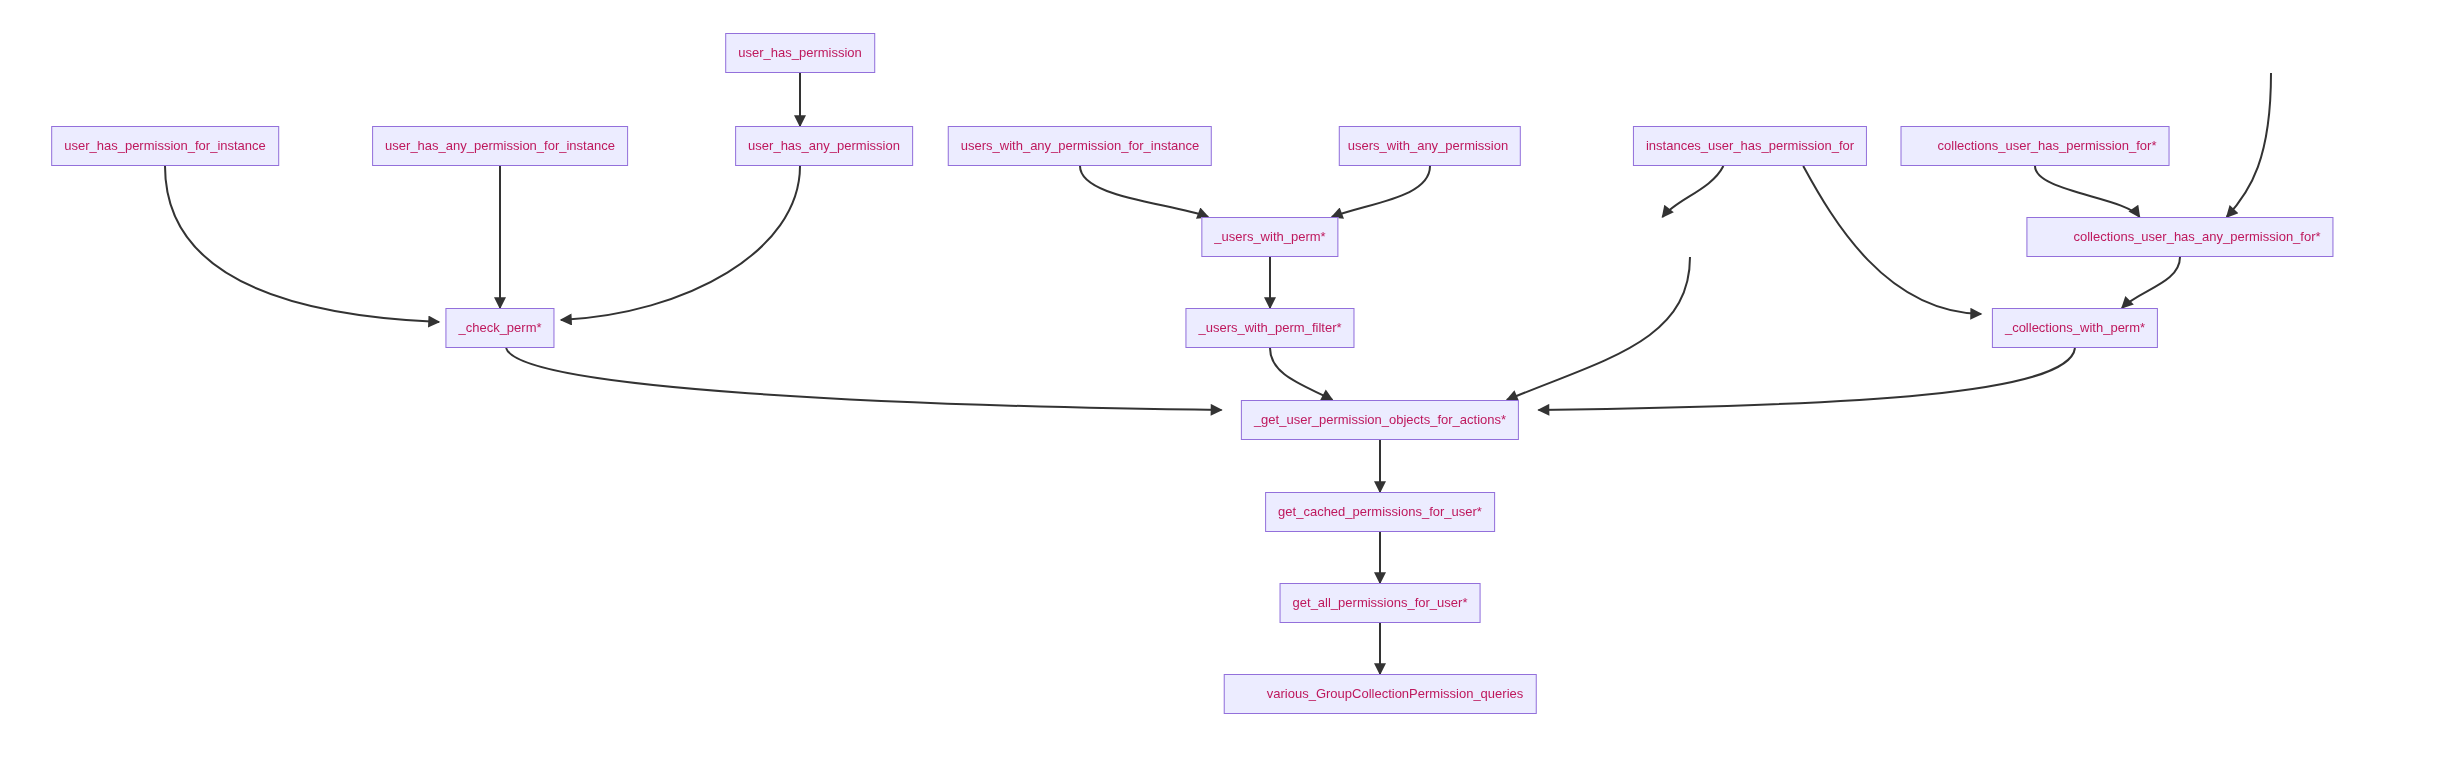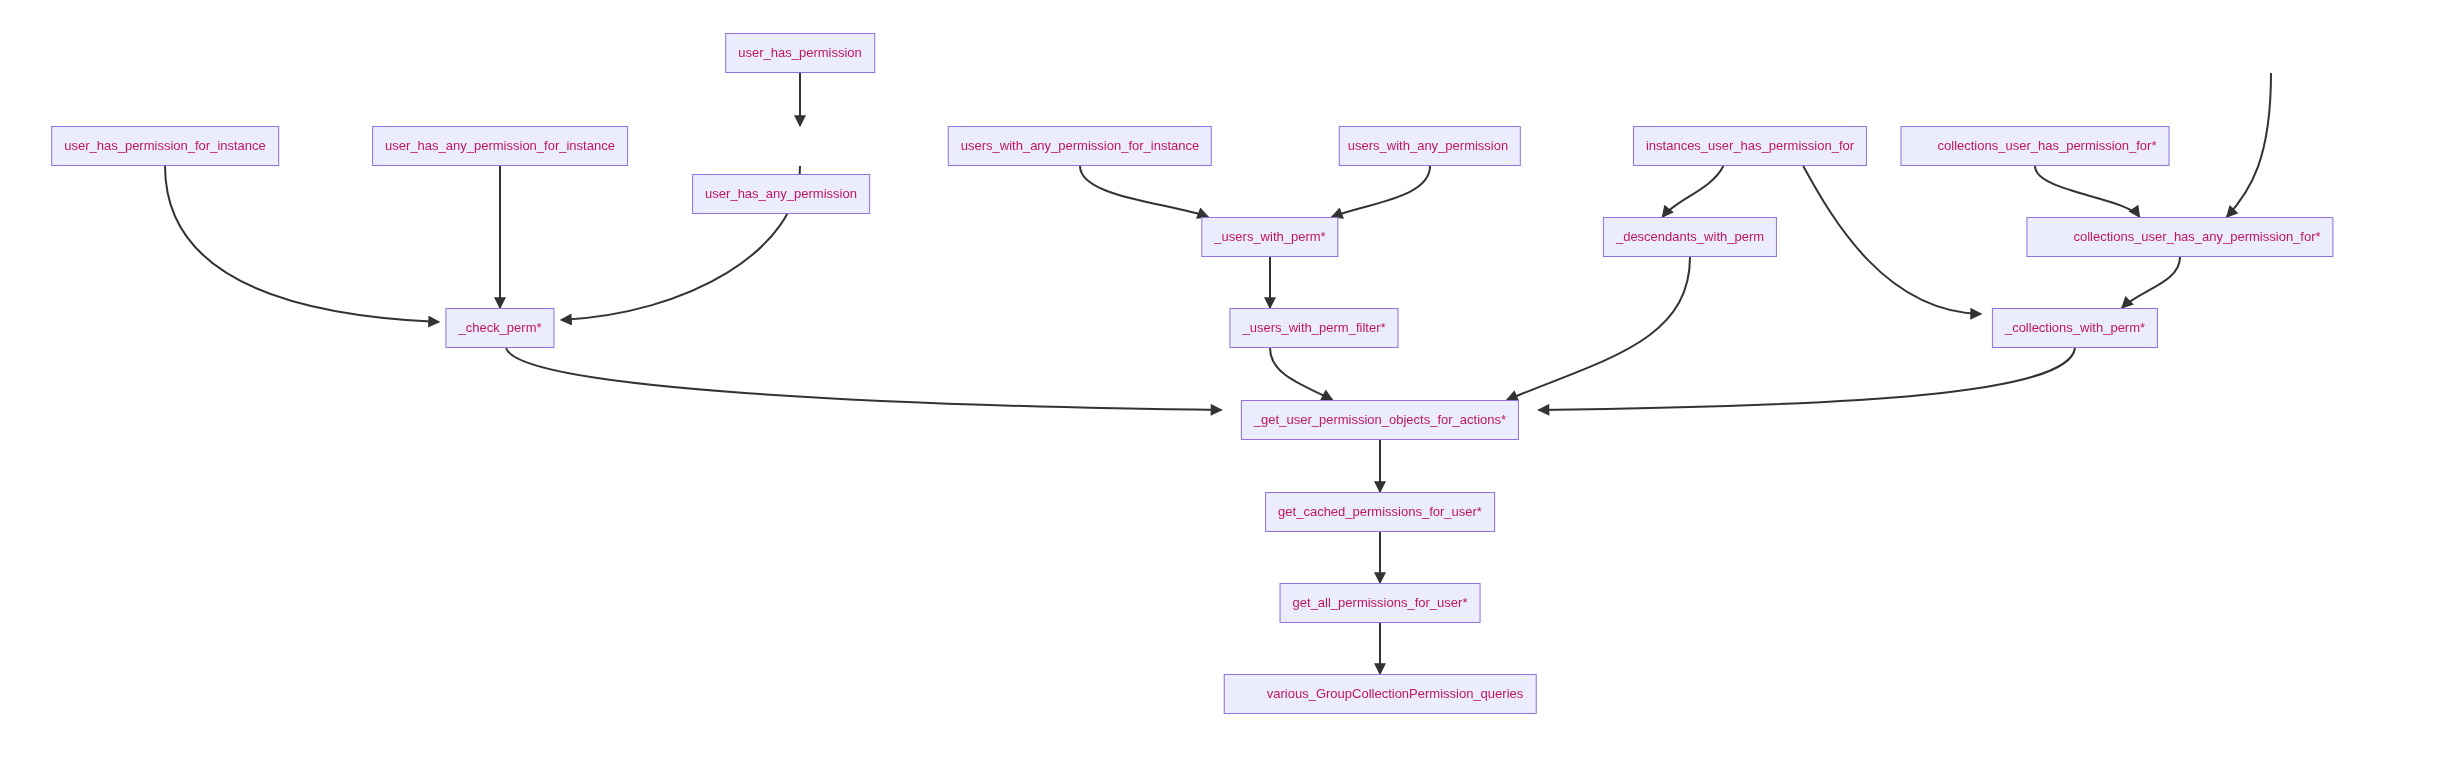--- a/index.html
+++ b/index.html
@@ -69,28 +69,27 @@
       <path class="edge" d="M506.09453125,348 C518.09453125,390 901.4921875,406 1221.4921875,410" marker-end="url(#arrow)"></path>
       <path class="edge" d="M2075,348 C2069,394 1858.5078125,406 1538.5078125,410" marker-end="url(#arrow)"></path>
       <path class="edge" d="M1380,440 C1380,456 1380,476 1380,492" marker-end="url(#arrow)"></path>
       <path class="edge" d="M1380,532 C1380,548 1380,567 1380,583" marker-end="url(#arrow)"></path>
       <path class="edge" d="M1380,623 C1380,639 1380,658 1380,674" marker-end="url(#arrow)"></path>
     </svg>
 
 <div class="node" style="left: 800px; top: 33px;">user_has_permission</div>
     <div class="node" style="left: 165px; top: 126px;">user_has_permission_for_instance</div>
     <div class="node" style="left: 500px; top: 126px;">user_has_any_permission_for_instance</div>
-    <div class="node" style="left: 781px; top: 126px; margin-top: 48px;">user_has_any_permission</div>
+    <div class="node" style="left: 824px; top: 126px;">user_has_any_permission</div>
     <div class="node" style="left: 1080px; top: 126px;">users_with_any_permission_for_instance</div>
     <div class="node" style="left: 1430px; top: 126px; padding-left: 8px;">users_with_any_permission</div>
     <div class="node" style="left: 1750px; top: 126px;">instances_user_has_permission_for</div>
     <div class="node" style="left: 2035px; top: 126px; padding-left: 36px;">collections_user_has_permission_for*</div>
     <div class="node" style="left: 1270px; top: 217px;">_users_with_perm*</div>
-    <div class="node" style="left: 1690px; top: 217px;">_descendants_with_perm</div>
     <div class="node" style="left: 2180px; top: 217px; padding-left: 46px;">collections_user_has_any_permission_for*</div>
     <div class="node" style="left: 500px; top: 308px;">_check_perm*</div>
-    <div class="node" style="left: 1270px; top: 308px; margin-left: 44px;">_users_with_perm_filter*</div>
+    <div class="node" style="left: 1270px; top: 308px;">_users_with_perm_filter*</div>
     <div class="node" style="left: 2075px; top: 308px;">_collections_with_perm*</div>
     <div class="node" style="left: 1380px; top: 400px;">_get_user_permission_objects_for_actions*</div>
     <div class="node" style="left: 1380px; top: 492px;">get_cached_permissions_for_user*</div>
     <div class="node" style="left: 1380px; top: 583px;">get_all_permissions_for_user*</div>
     <div class="node" style="left: 1380px; top: 674px; padding-left: 42px;">various_GroupCollectionPermission_queries</div>
   </div>
 
 </body></html>

